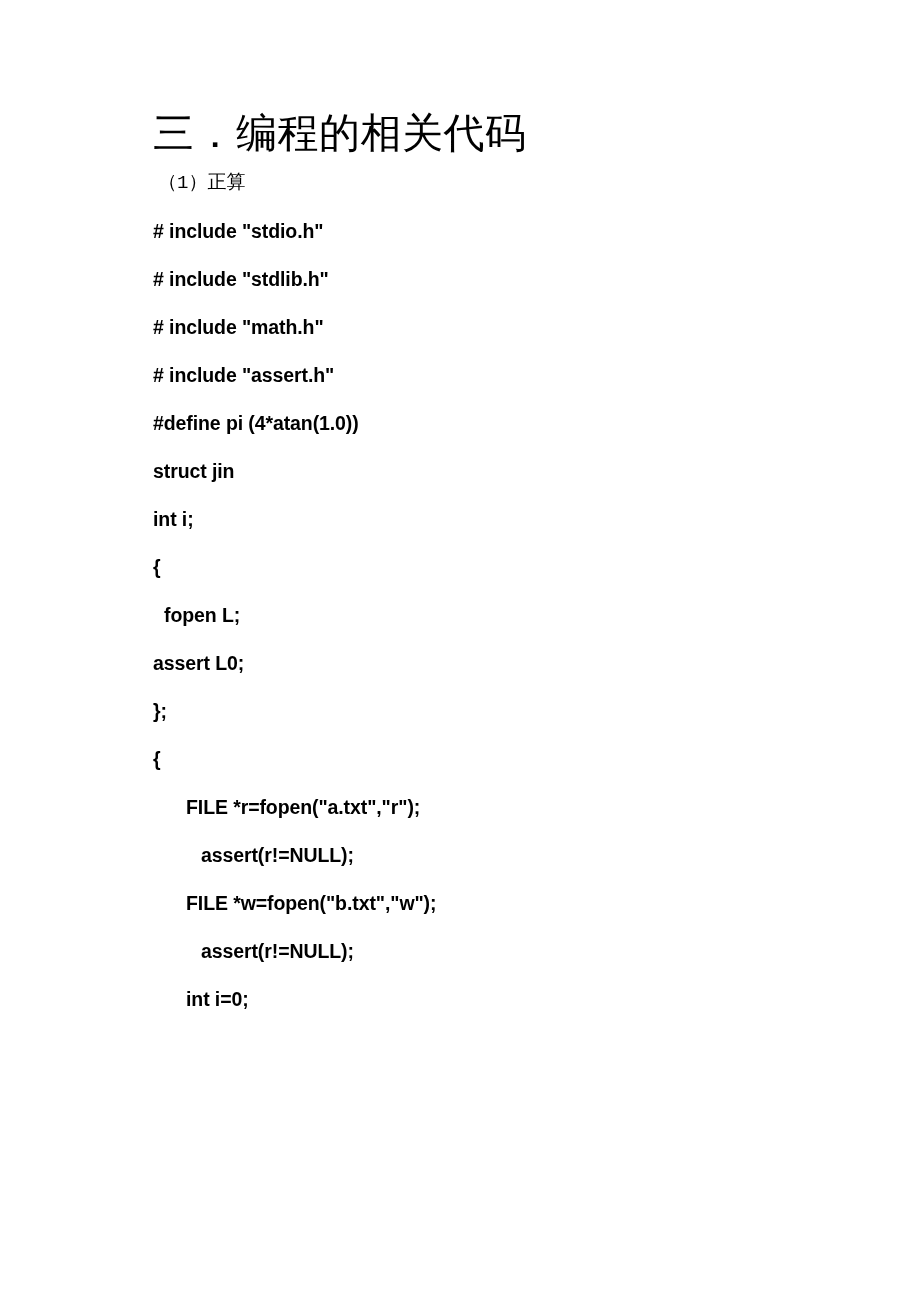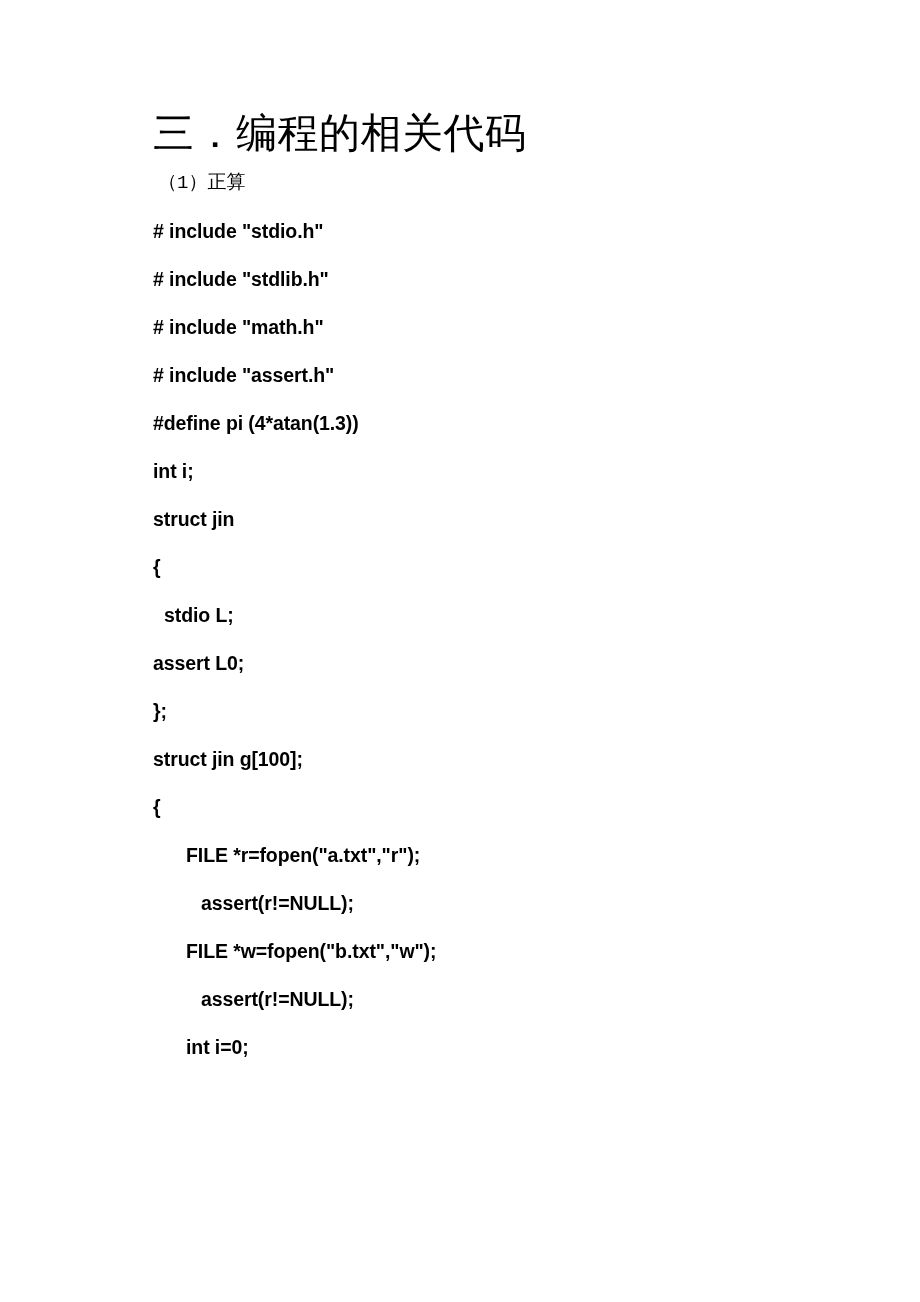--- a/index.html
+++ b/index.html
@@ -82,28 +82,27 @@
 
     <h1 class="doc-title">三．编程的相关代码</h1>
 
     <div class="doc-subtitle">（1）正算</div>
 
     <div class="code-block">
         <div class="code-line ind-0"># include "stdio.h"</div>
         <div class="code-line ind-0"># include "stdlib.h"</div>
         <div class="code-line ind-0"># include "math.h"</div>
         <div class="code-line ind-0"># include "assert.h"</div>
-        <div class="code-line ind-0">#define pi (4*atan(1.3))</div>
+        <div class="code-line ind-0">#define pi (4*atan(1.0))</div>
+        <div class="code-line ind-0">struct jin</div>
         <div class="code-line ind-0">int i;</div>
-        <div class="code-line ind-0">struct jin</div>
         <div class="code-line ind-0">{</div>
-        <div class="code-line ind-1">stdio L;</div>
+        <div class="code-line ind-1">fopen L;</div>
         <div class="code-line ind-0">assert L0;</div>
         <div class="code-line ind-0">};</div>
-        <div class="code-line ind-0">struct jin g[100];</div>
         <div class="code-line ind-0">{</div>
         <div class="code-line ind-2">FILE *r=fopen("a.txt","r");</div>
         <div class="code-line ind-3">assert(r!=NULL);</div>
         <div class="code-line ind-2">FILE *w=fopen("b.txt","w");</div>
         <div class="code-line ind-3">assert(r!=NULL);</div>
         <div class="code-line ind-2">int i=0;</div>
       </div>
 
   </div>
 </div>

